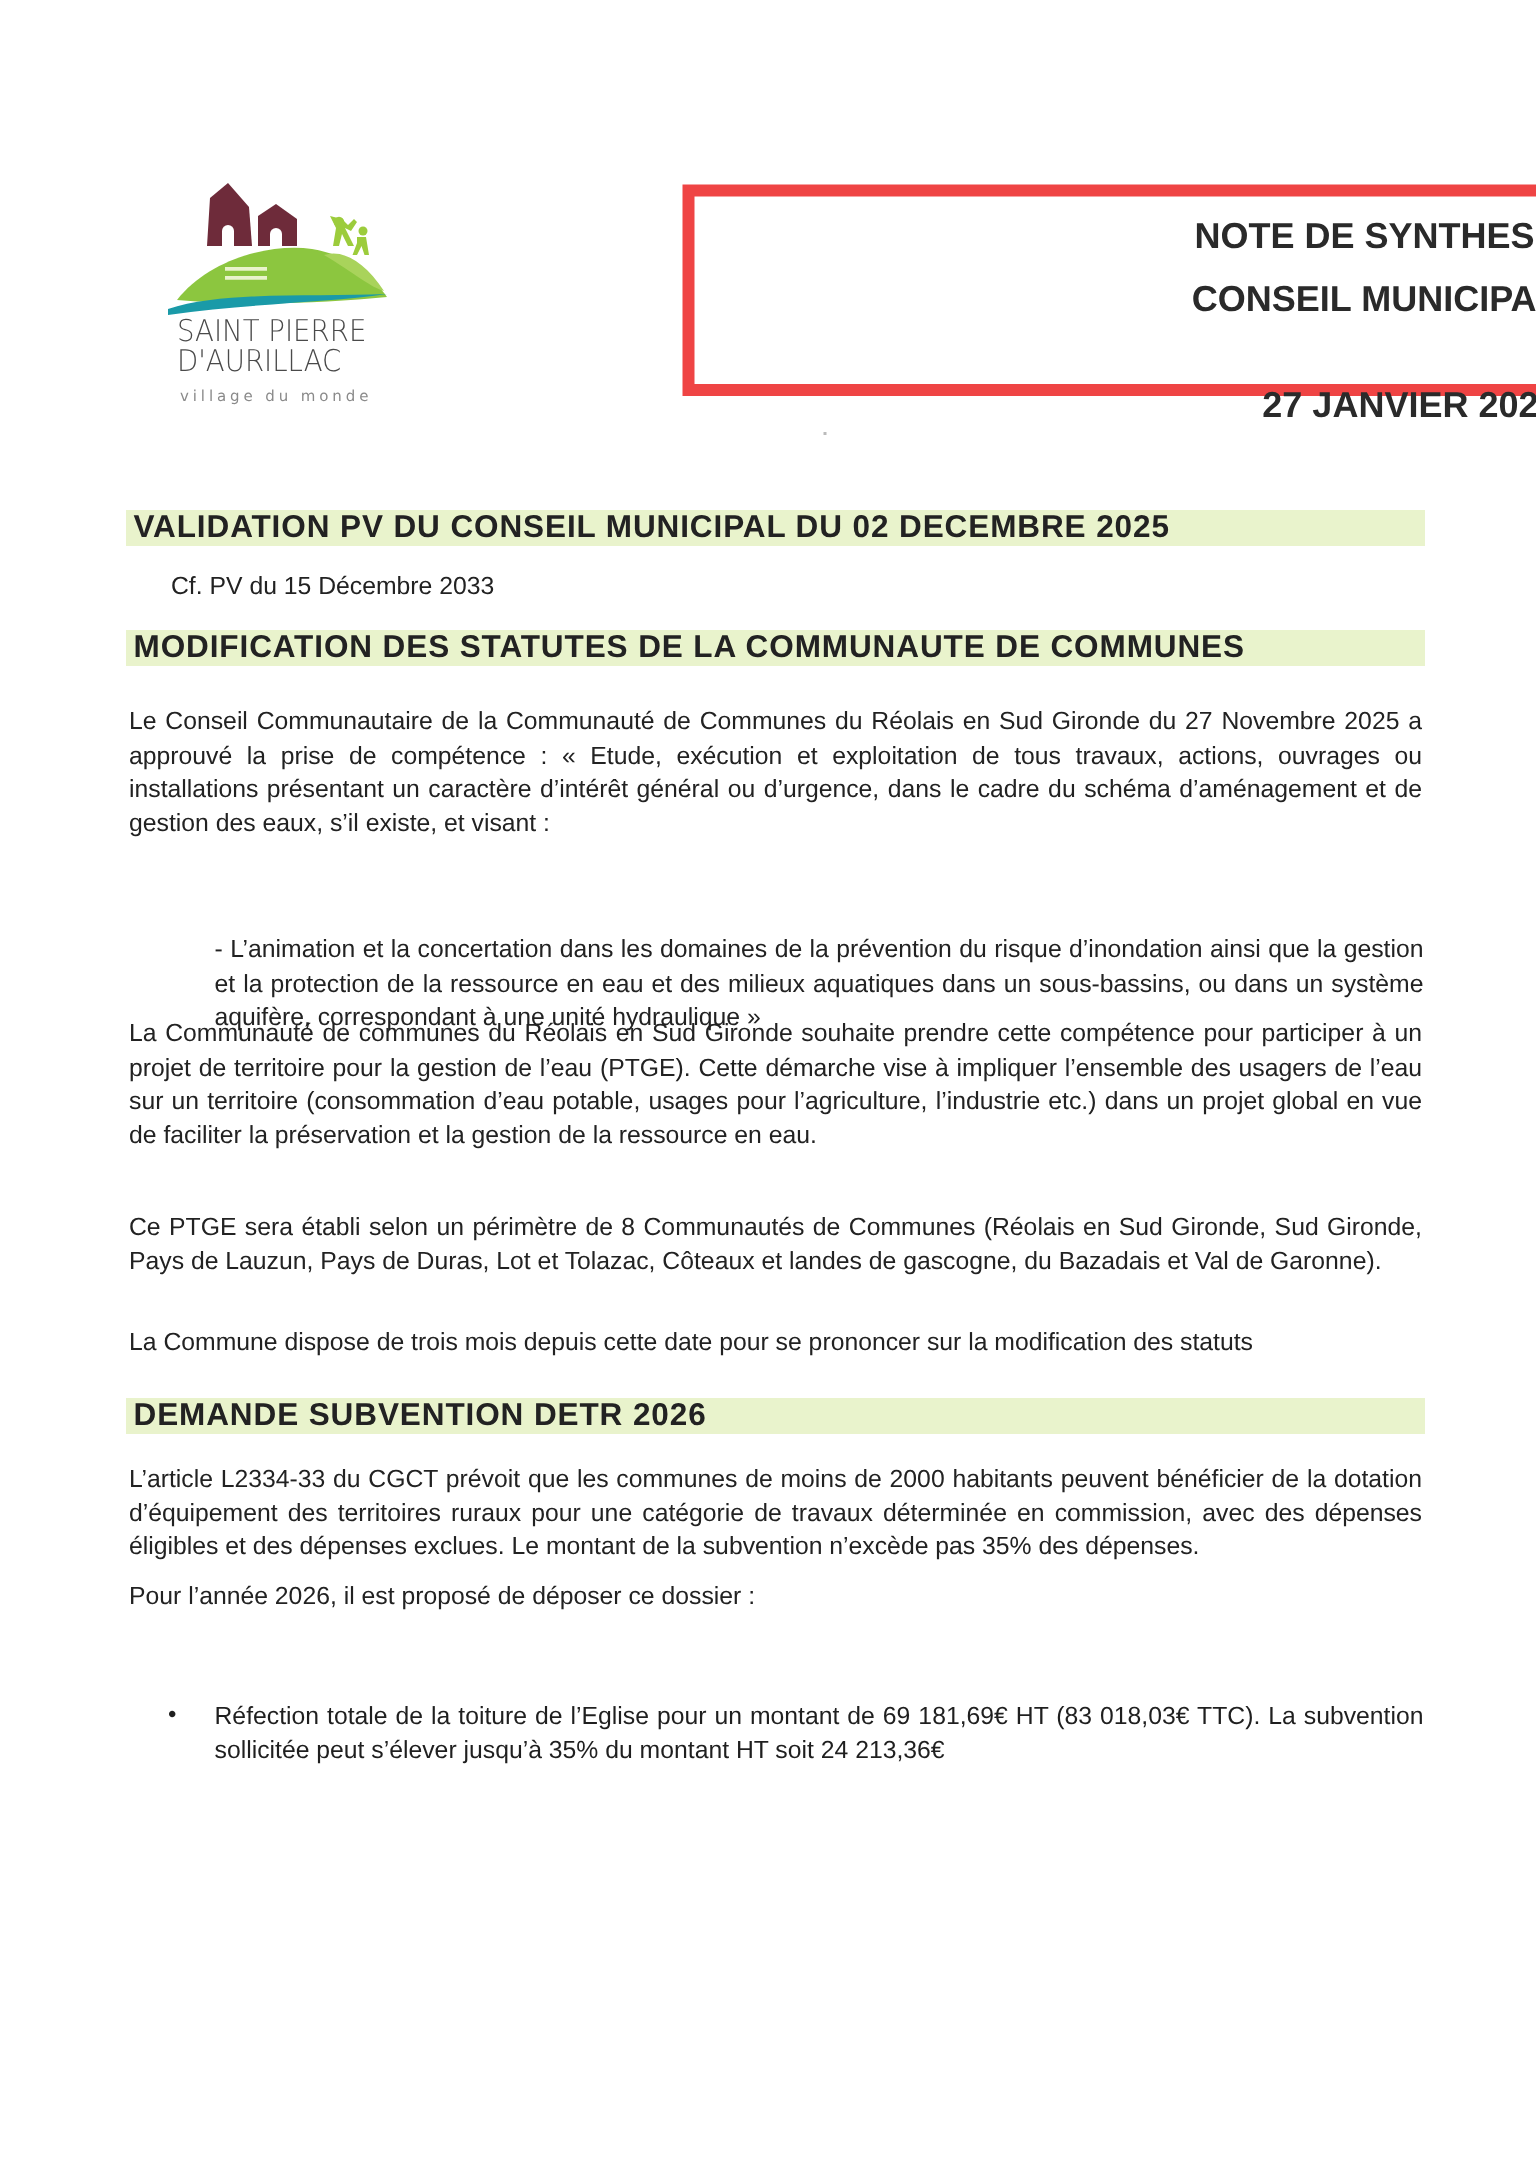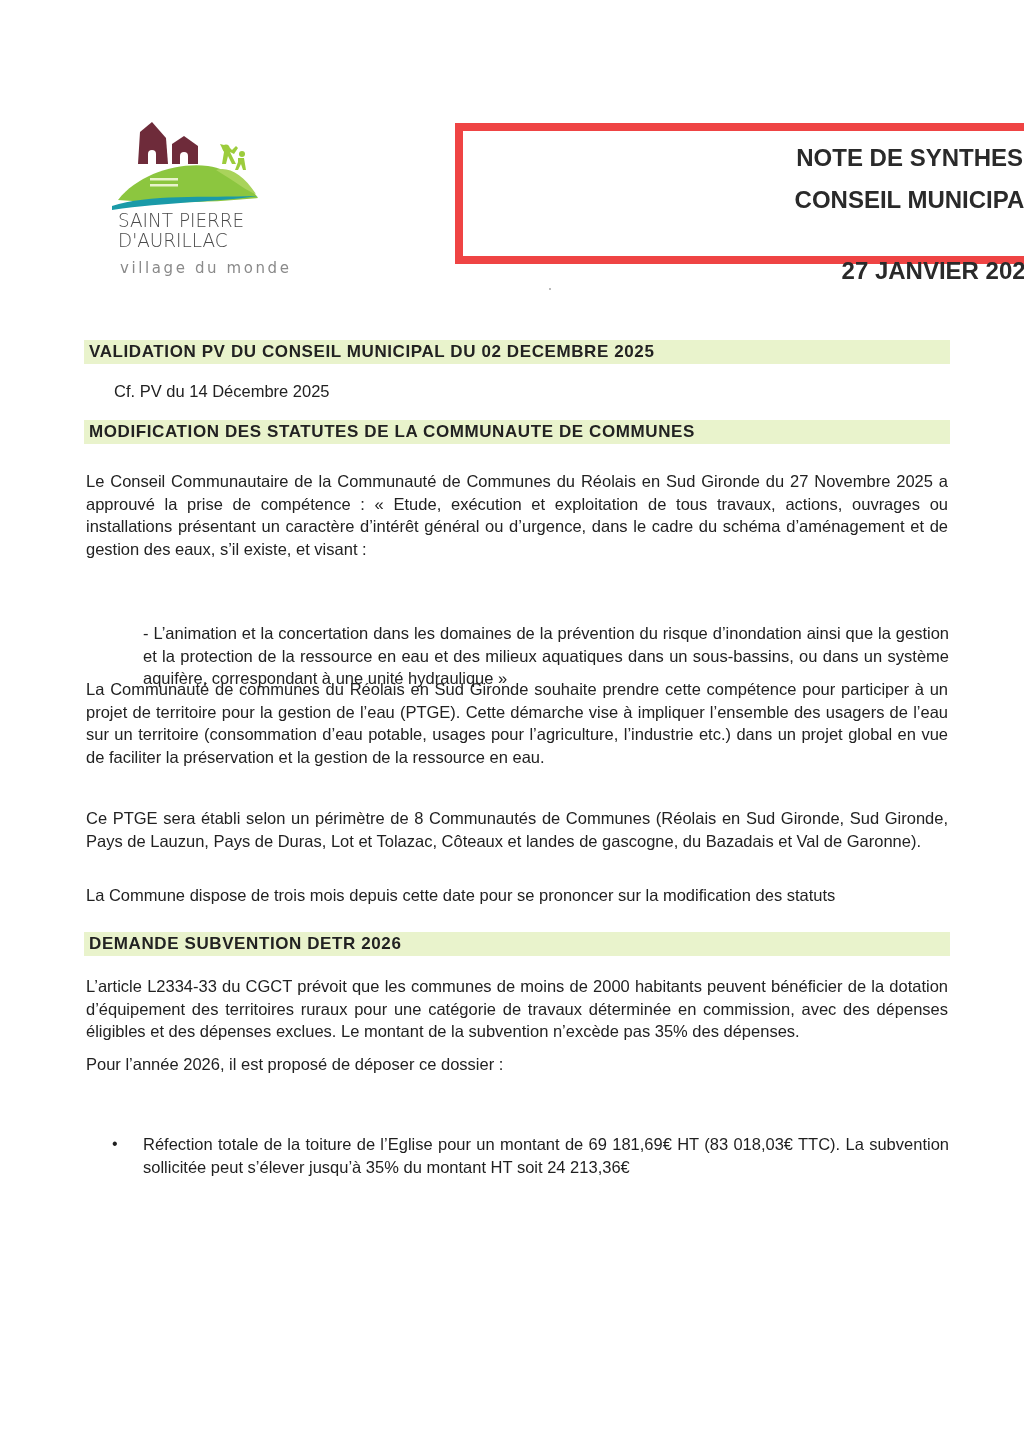--- a/index.html
+++ b/index.html
@@ -9,34 +9,34 @@
     }
     .logo { position: absolute; left: 108px; top: 118px; width: 160px; height: 160px; }
     .logo svg { display: block; }
     .logo-name {
       position: absolute; left: 10px; top: 92px; width: 150px;
       font-family: "DejaVu Sans", sans-serif; font-weight: 200; color: #4a4a4a;
       font-size: 20px; line-height: 20px; letter-spacing: 0px; transform: scaleX(0.92); transform-origin: left;
     }
     .logo-name div { white-space: nowrap; }
     .logo-tag {
-      position: absolute; left: 12px; top: 141px; font-size: 15px; color: #8a8a8a;
+      position: absolute; left: 12px; top: 141px; font-size: 10px; color: #8a8a8a;
       letter-spacing: 2.6px; white-space: nowrap; font-family: "DejaVu Sans", sans-serif;
     }
     .title-box {
       position: absolute; left: 455px; top: 123px; width: 592px; height: 141px;
       border: 8px solid #ef4444; box-sizing: border-box; text-align: right;
     }
     .title-box .t {
       font-weight: bold; font-size: 24px; color: #2a2a2a; position: absolute; left: 0; right: 0;
     }
     .t1 { top: 13px; } .t2 { top: 55px; } .t3 { top: 106px; margin-top: 20px; }
     .heading {
       position: absolute; left: 84px; width: 866px; height: 24px;
-      background: #e9f3cc; font-weight: bold; font-size: 17px; letter-spacing: 0.6px;
+      background: #e9f3cc; font-weight: bold; font-size: 21px; letter-spacing: 0.6px;
       color: #222; line-height: 24px; padding-left: 5px; box-sizing: border-box;
     }
     .para {
       position: absolute; left: 86px; width: 862px; font-size: 16.5px; line-height: 22.5px;
       color: #222; text-align: justify; text-align-last: left;
     }
     .para.indent { left: 143px; width: 806px; }
     .bullet-row { position: absolute; left: 112px; top: 1133px; width: 840px; }
     .bullet-dot { position: absolute; left: 0; top: 2px; font-size: 16px; }
     .bullet-text { position: absolute; left: 31px; width: 806px; font-size: 16.5px; line-height: 22.5px; text-align: justify; text-align-last: left; }
@@ -77,21 +77,21 @@
 
 <div class="title-box">
   <div class="t t1">NOTE DE SYNTHESE</div>
   <div class="t t2">CONSEIL MUNICIPAL</div>
   <div class="t t3">27 JANVIER 2026</div>
 </div>
 
 <div class="specks"></div>
 
 <div class="heading" style="top:340px;">VALIDATION PV DU CONSEIL MUNICIPAL DU 02 DECEMBRE 2025</div>
-<div class="para" style="top:380px; left:114px;">Cf. PV du 14 Décembre 2025</div>
+<div class="para" style="top:380px; left:114px;">Cf. PV du 15 Décembre 2033</div>
 
 <div class="heading" style="top:420px;">MODIFICATION DES STATUTES DE LA COMMUNAUTE DE COMMUNES</div>
 <div class="para" style="top:470px;">Le Conseil Communautaire de la Communauté de Communes du Réolais en Sud Gironde du 27 Novembre 2025 a approuvé la prise de compétence : « Etude, exécution et exploitation de tous travaux, actions, ouvrages ou installations présentant un caractère d’intérêt général ou d’urgence, dans le cadre du schéma d’aménagement et de gestion des eaux, s’il existe, et visant :</div>
 <div class="para indent" style="top:586px;margin-top:36px;">- L’animation et la concertation dans les domaines de la prévention du risque d’inondation ainsi que la gestion et la protection de la ressource en eau et des milieux aquatiques dans un sous-bassins, ou dans un système aquifère, correspondant à une unité hydraulique »</div>
 <div class="para" style="top:678px;">La Communauté de communes du Réolais en Sud Gironde souhaite prendre cette compétence pour participer à un projet de territoire pour la gestion de l’eau (PTGE). Cette démarche vise à impliquer l’ensemble des usagers de l’eau sur un territoire (consommation d’eau potable, usages pour l’agriculture, l’industrie etc.) dans un projet global en vue de faciliter la préservation et la gestion de la ressource en eau.</div>
 <div class="para" style="top:795px;margin-top:12px;">Ce PTGE sera établi selon un périmètre de 8 Communautés de Communes (Réolais en Sud Gironde, Sud Gironde, Pays de Lauzun, Pays de Duras, Lot et Tolazac, Côteaux et landes de gascogne, du Bazadais et Val de Garonne).</div>
 <div class="para" style="top:884px;">La Commune dispose de trois mois depuis cette date pour se prononcer sur la modification des statuts</div>
 
 <div class="heading" style="top:932px;">DEMANDE SUBVENTION DETR 2026</div>
 <div class="para" style="top:975px;">L’article L2334-33 du CGCT prévoit que les communes de moins de 2000 habitants peuvent bénéficier de la dotation d’équipement des territoires ruraux pour une catégorie de travaux déterminée en commission, avec des dépenses éligibles et des dépenses exclues. Le montant de la subvention n’excède pas 35% des dépenses.</div>

